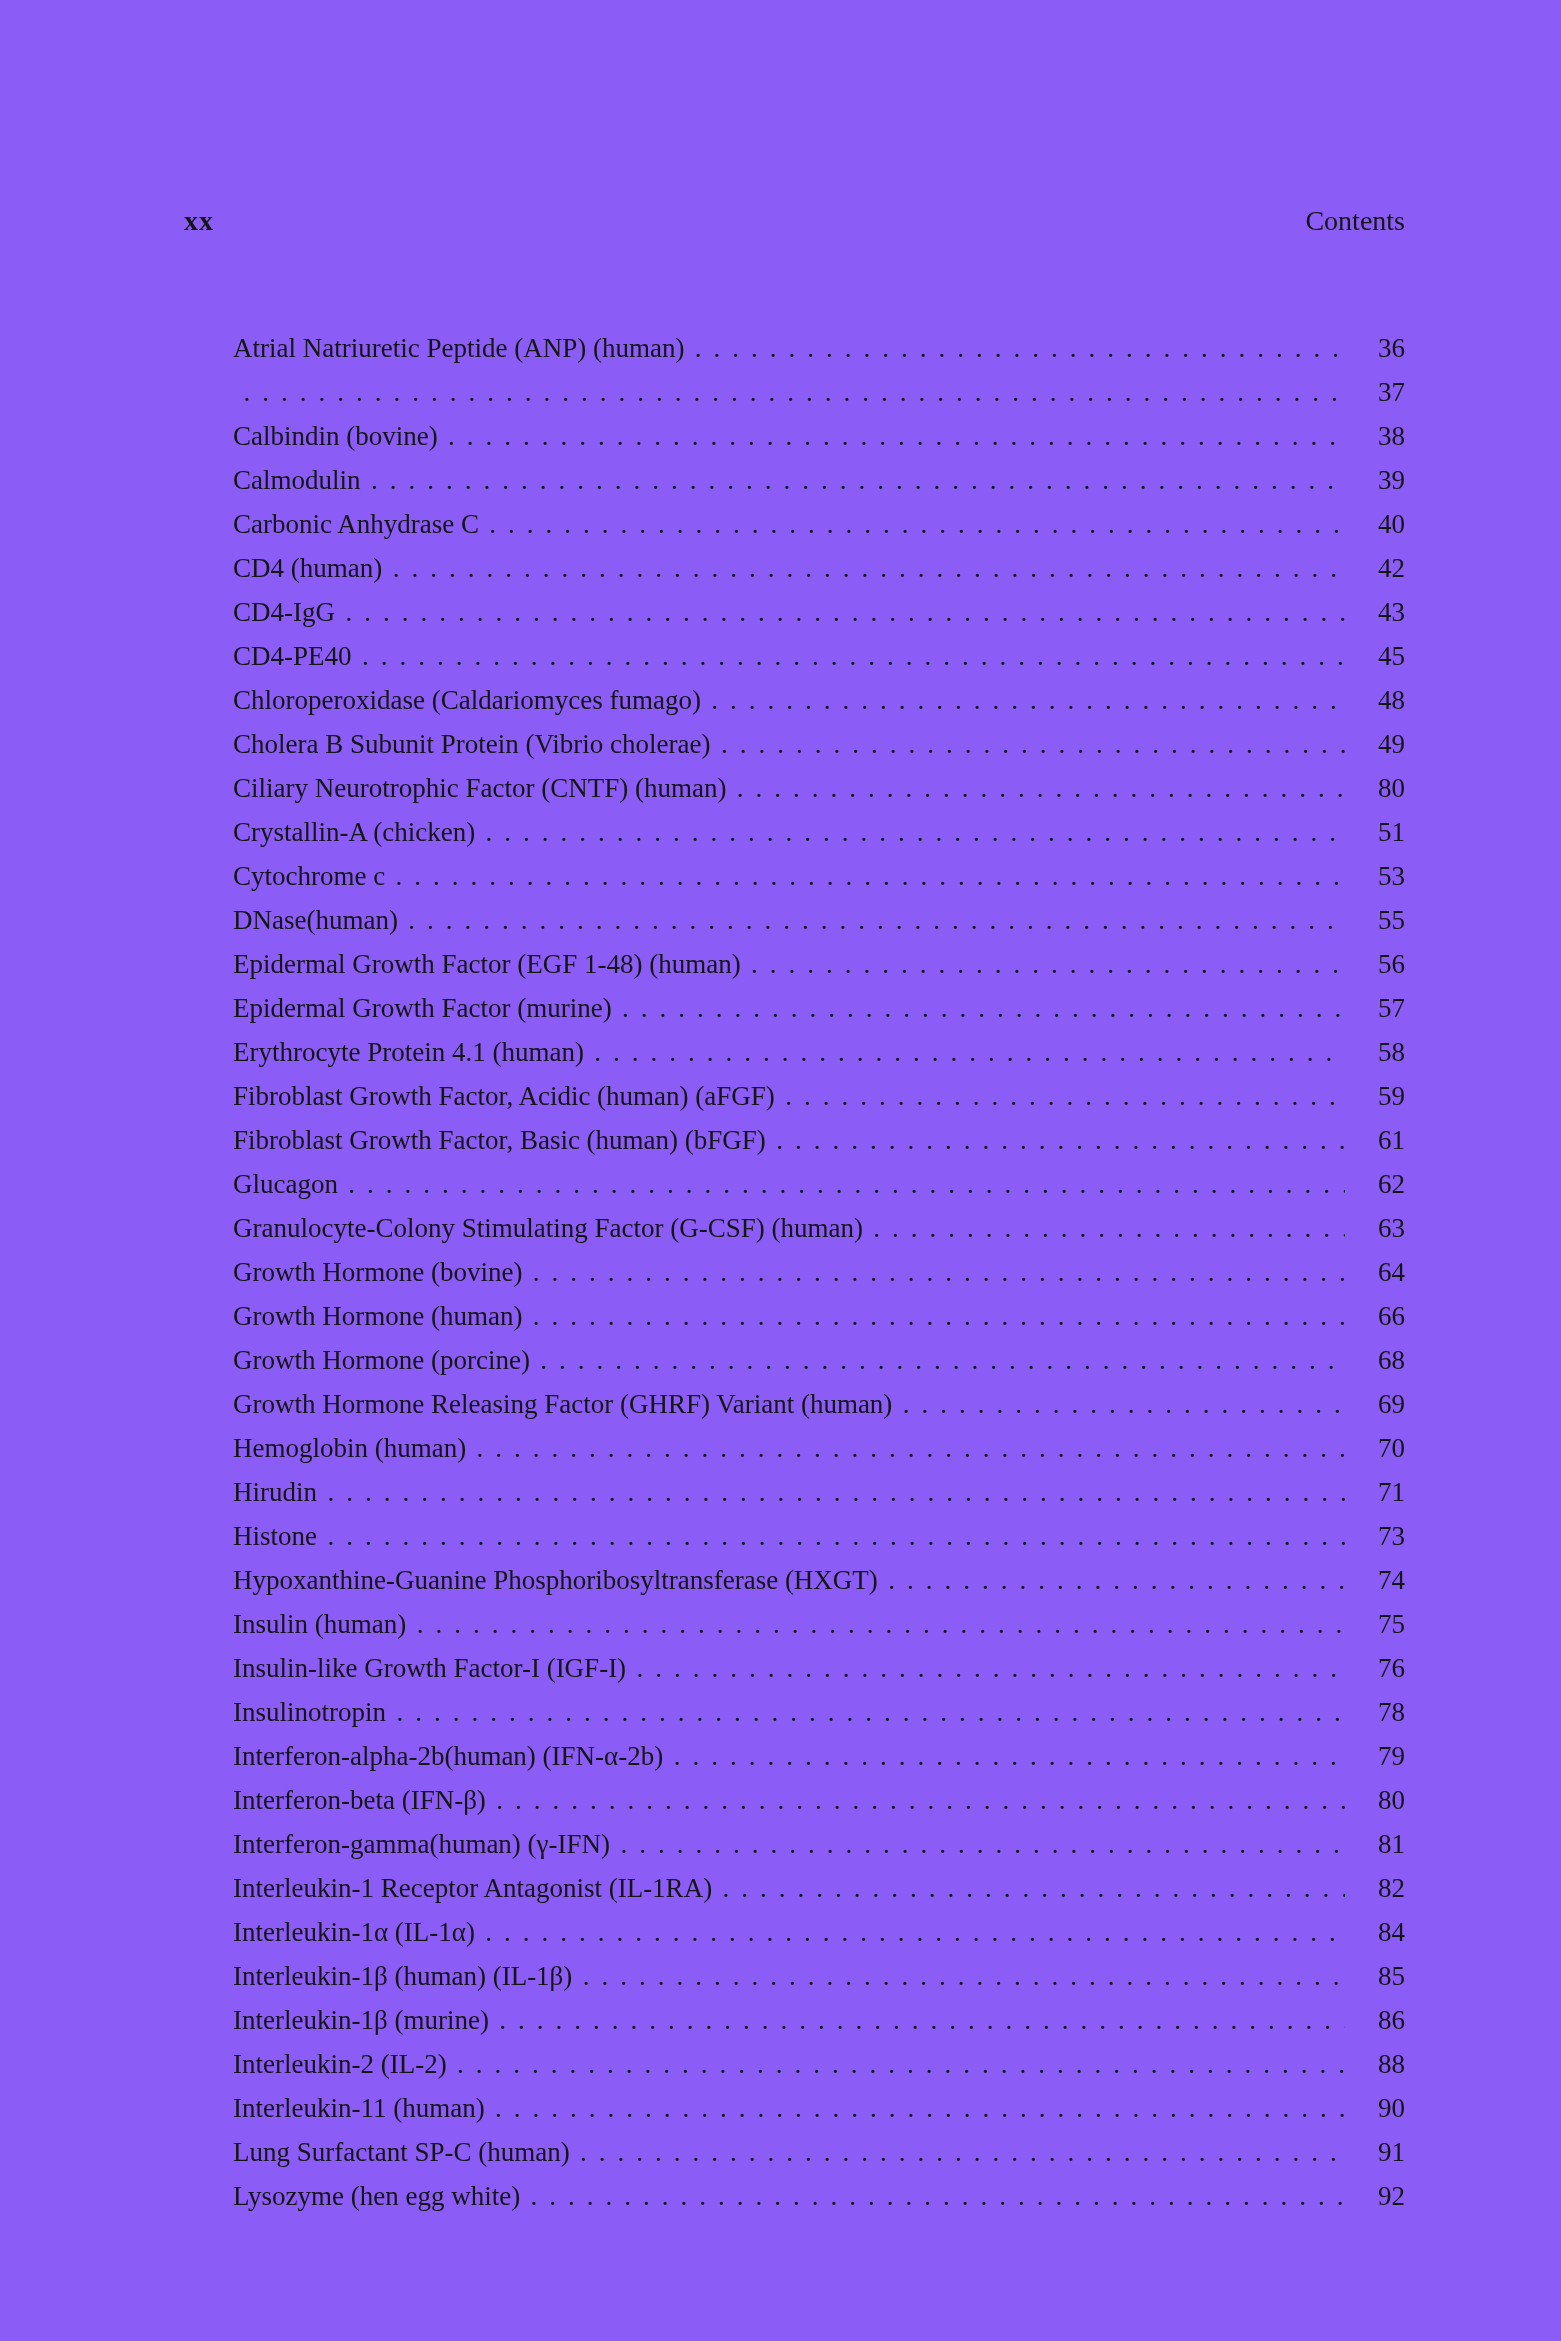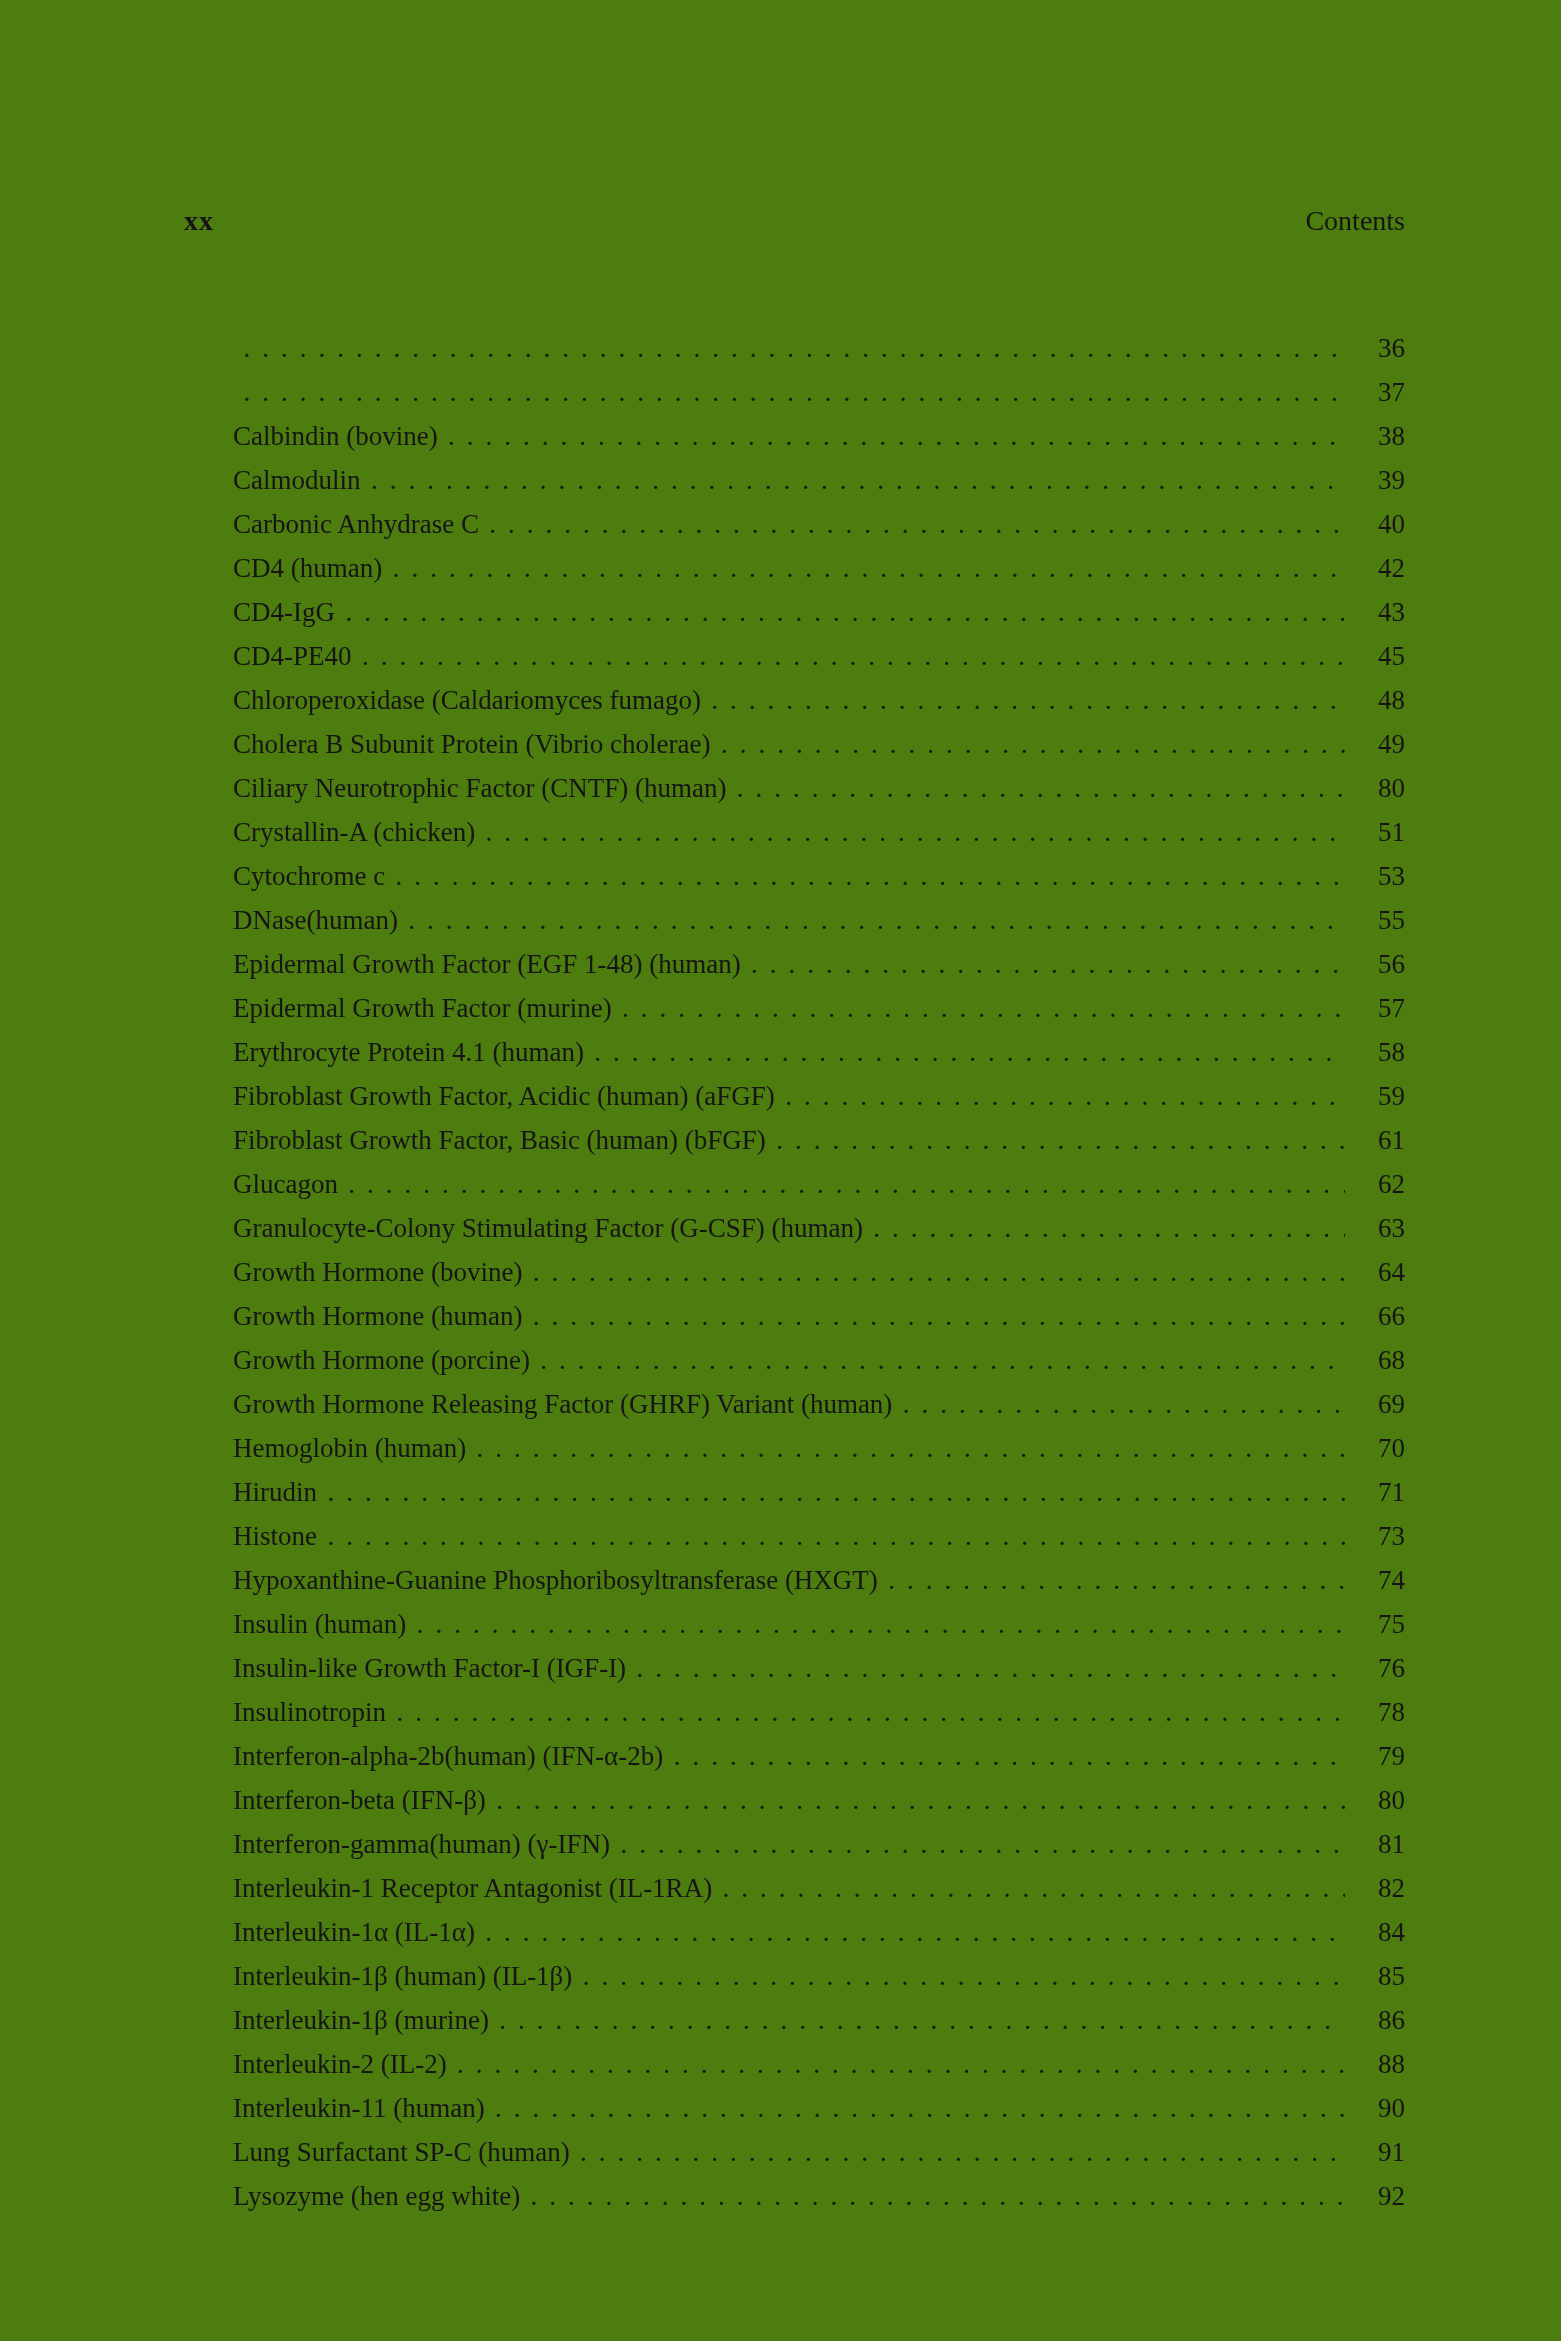--- a/index.html
+++ b/index.html
@@ -4,21 +4,21 @@
 <style>
   html, body {
     margin: 0;
     padding: 0;
     background: #ffffff;
   }
   .page {
     position: relative;
     width: 1561px;
     height: 2342px;
-    background: #4d7c0f;
+    background: #8b5cf6;
     box-sizing: border-box;
     padding: 205px 156px 16px 184px;
     font-family: "Liberation Serif", "DejaVu Serif", serif;
     color: #151515;
     overflow: hidden;
   }
   .running-head {
     display: flex;
     justify-content: space-between;
     align-items: baseline;
@@ -68,20 +68,21 @@
 </head>
 <body>
 
 <div class="page">
   <div class="running-head">
     <span class="folio">xx</span>
     <span class="head-title">Contents</span>
   </div>
   <div class="toc" id="toc-list">
   <div class="row">
+    <span class="title"><span>Atrial Natriuretic Peptide (ANP) (human)</span></span>
     <span class="leader">..........................................................................................</span>
     <span class="pagenum">36</span>
   </div>
 
   <div class="row">
     <span class="leader">..........................................................................................</span>
     <span class="pagenum">37</span>
   </div>
 
   <div class="row">

